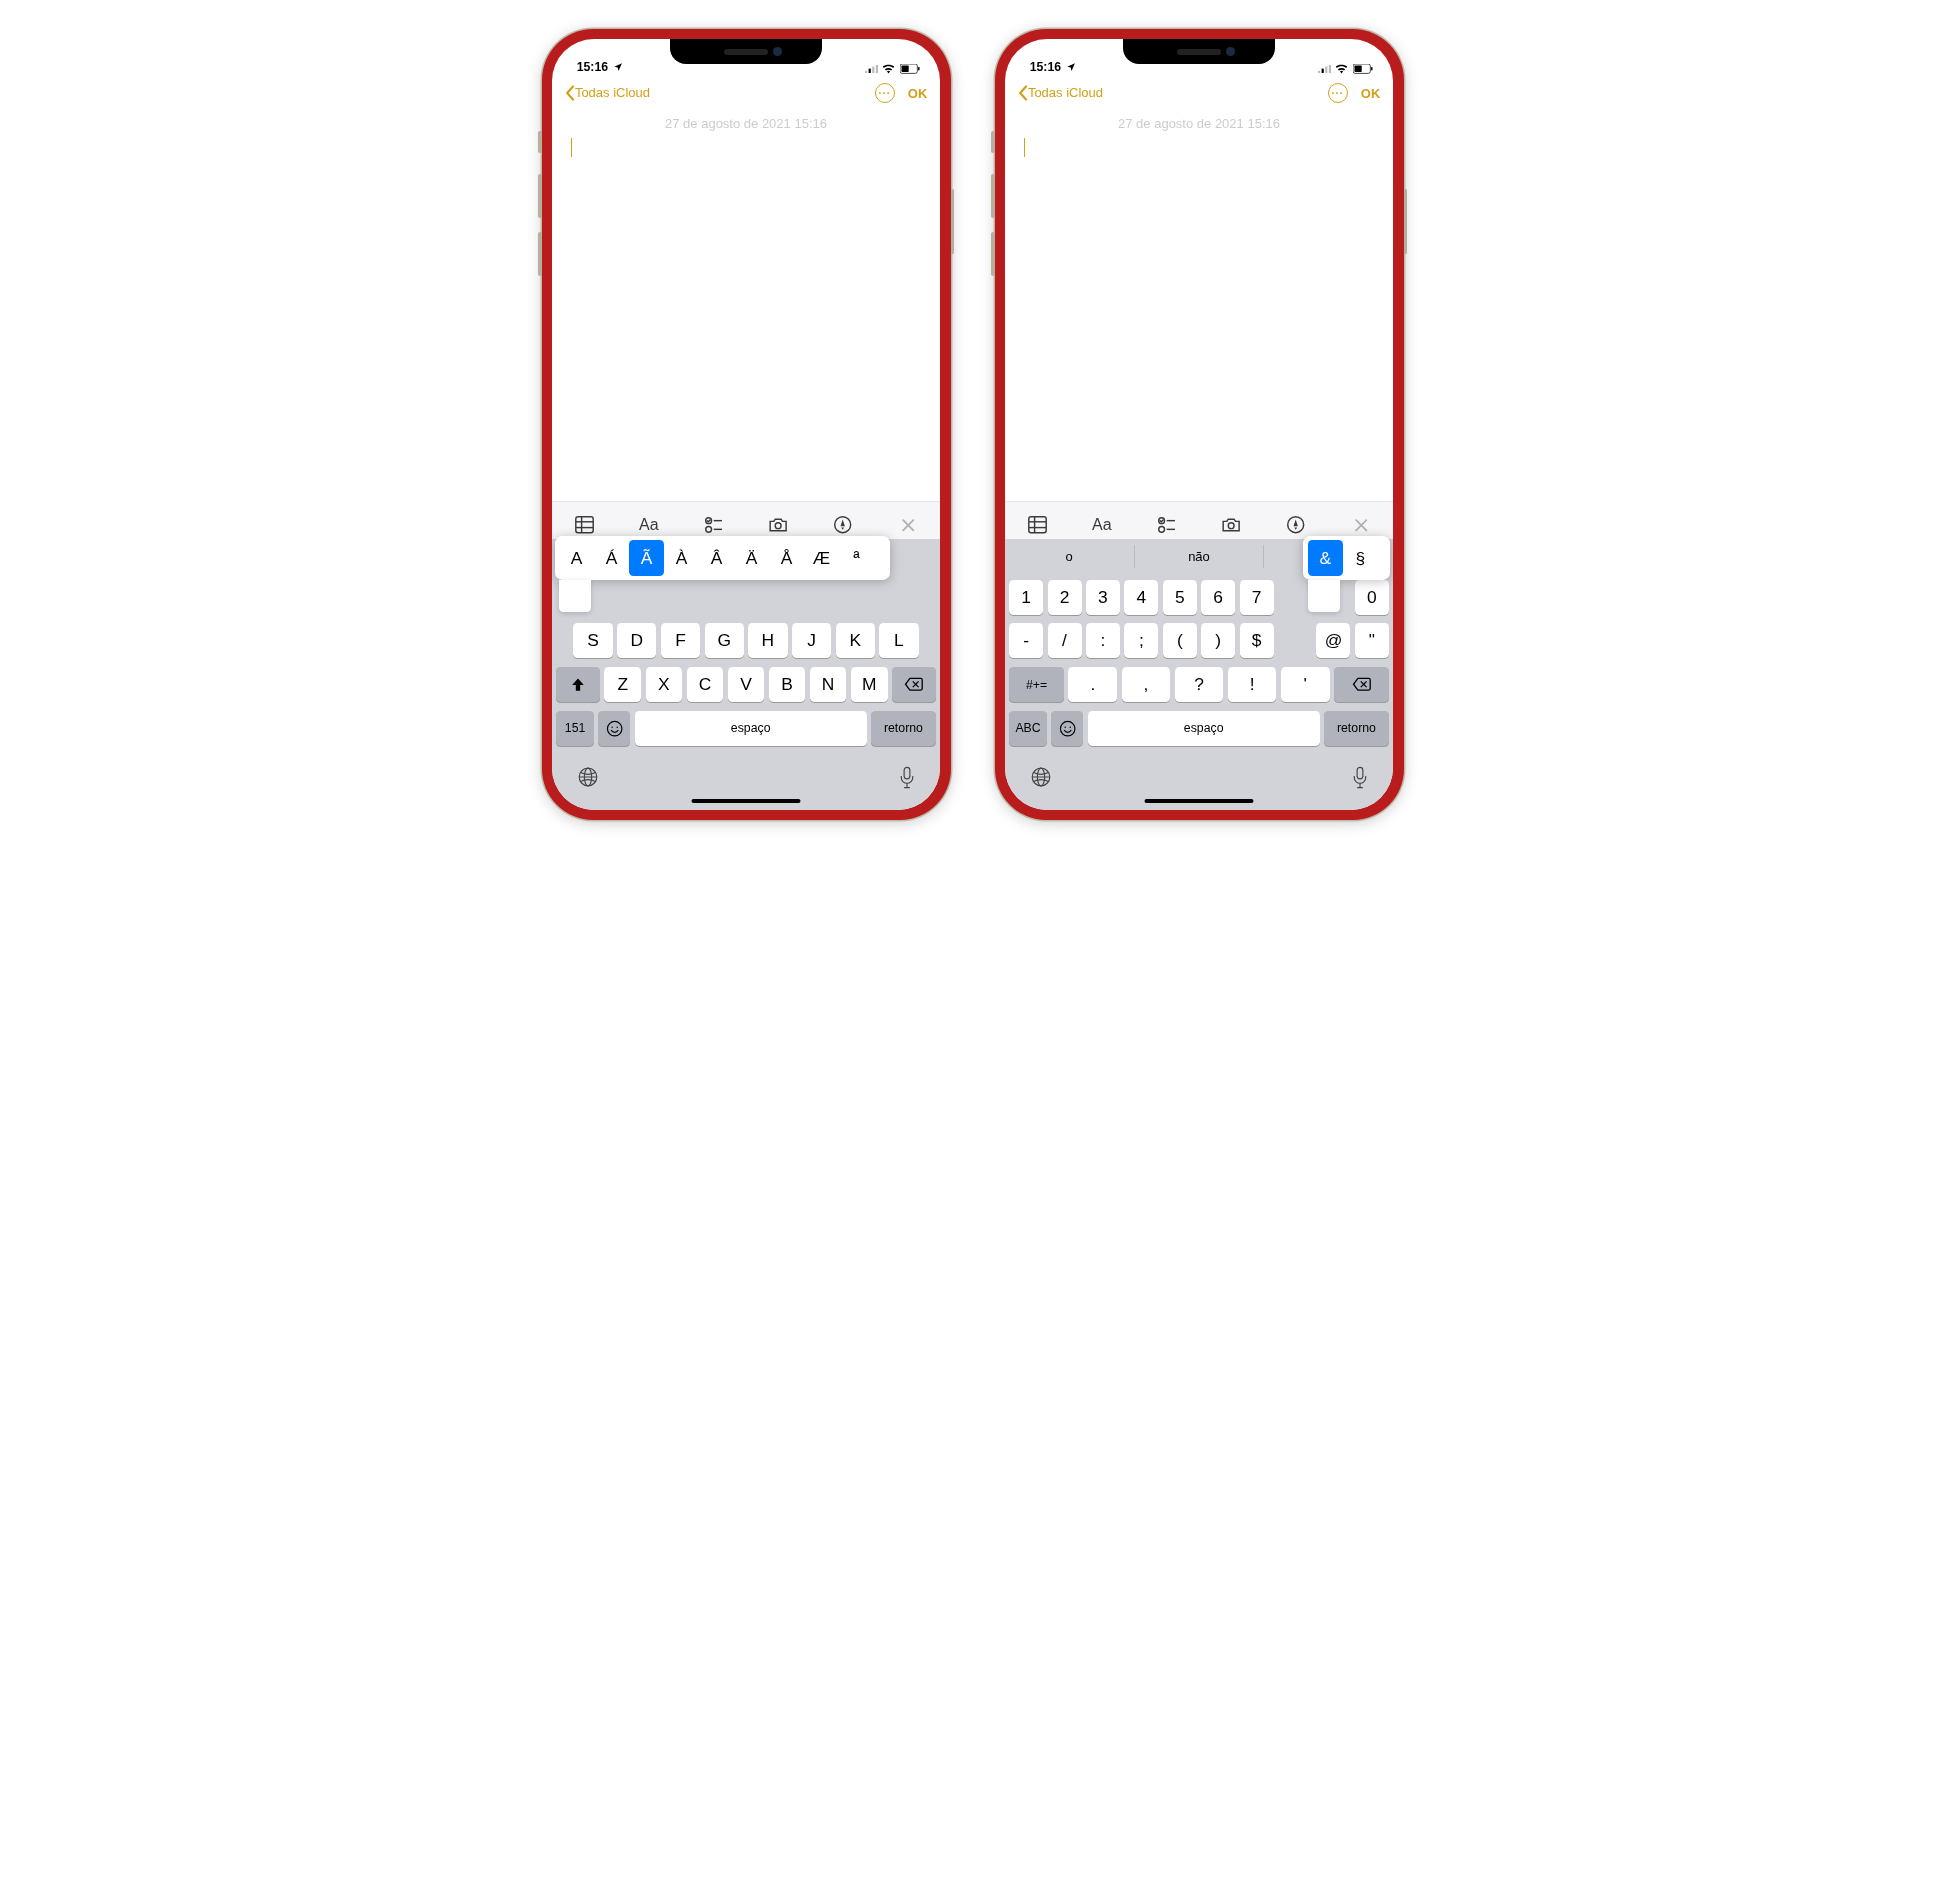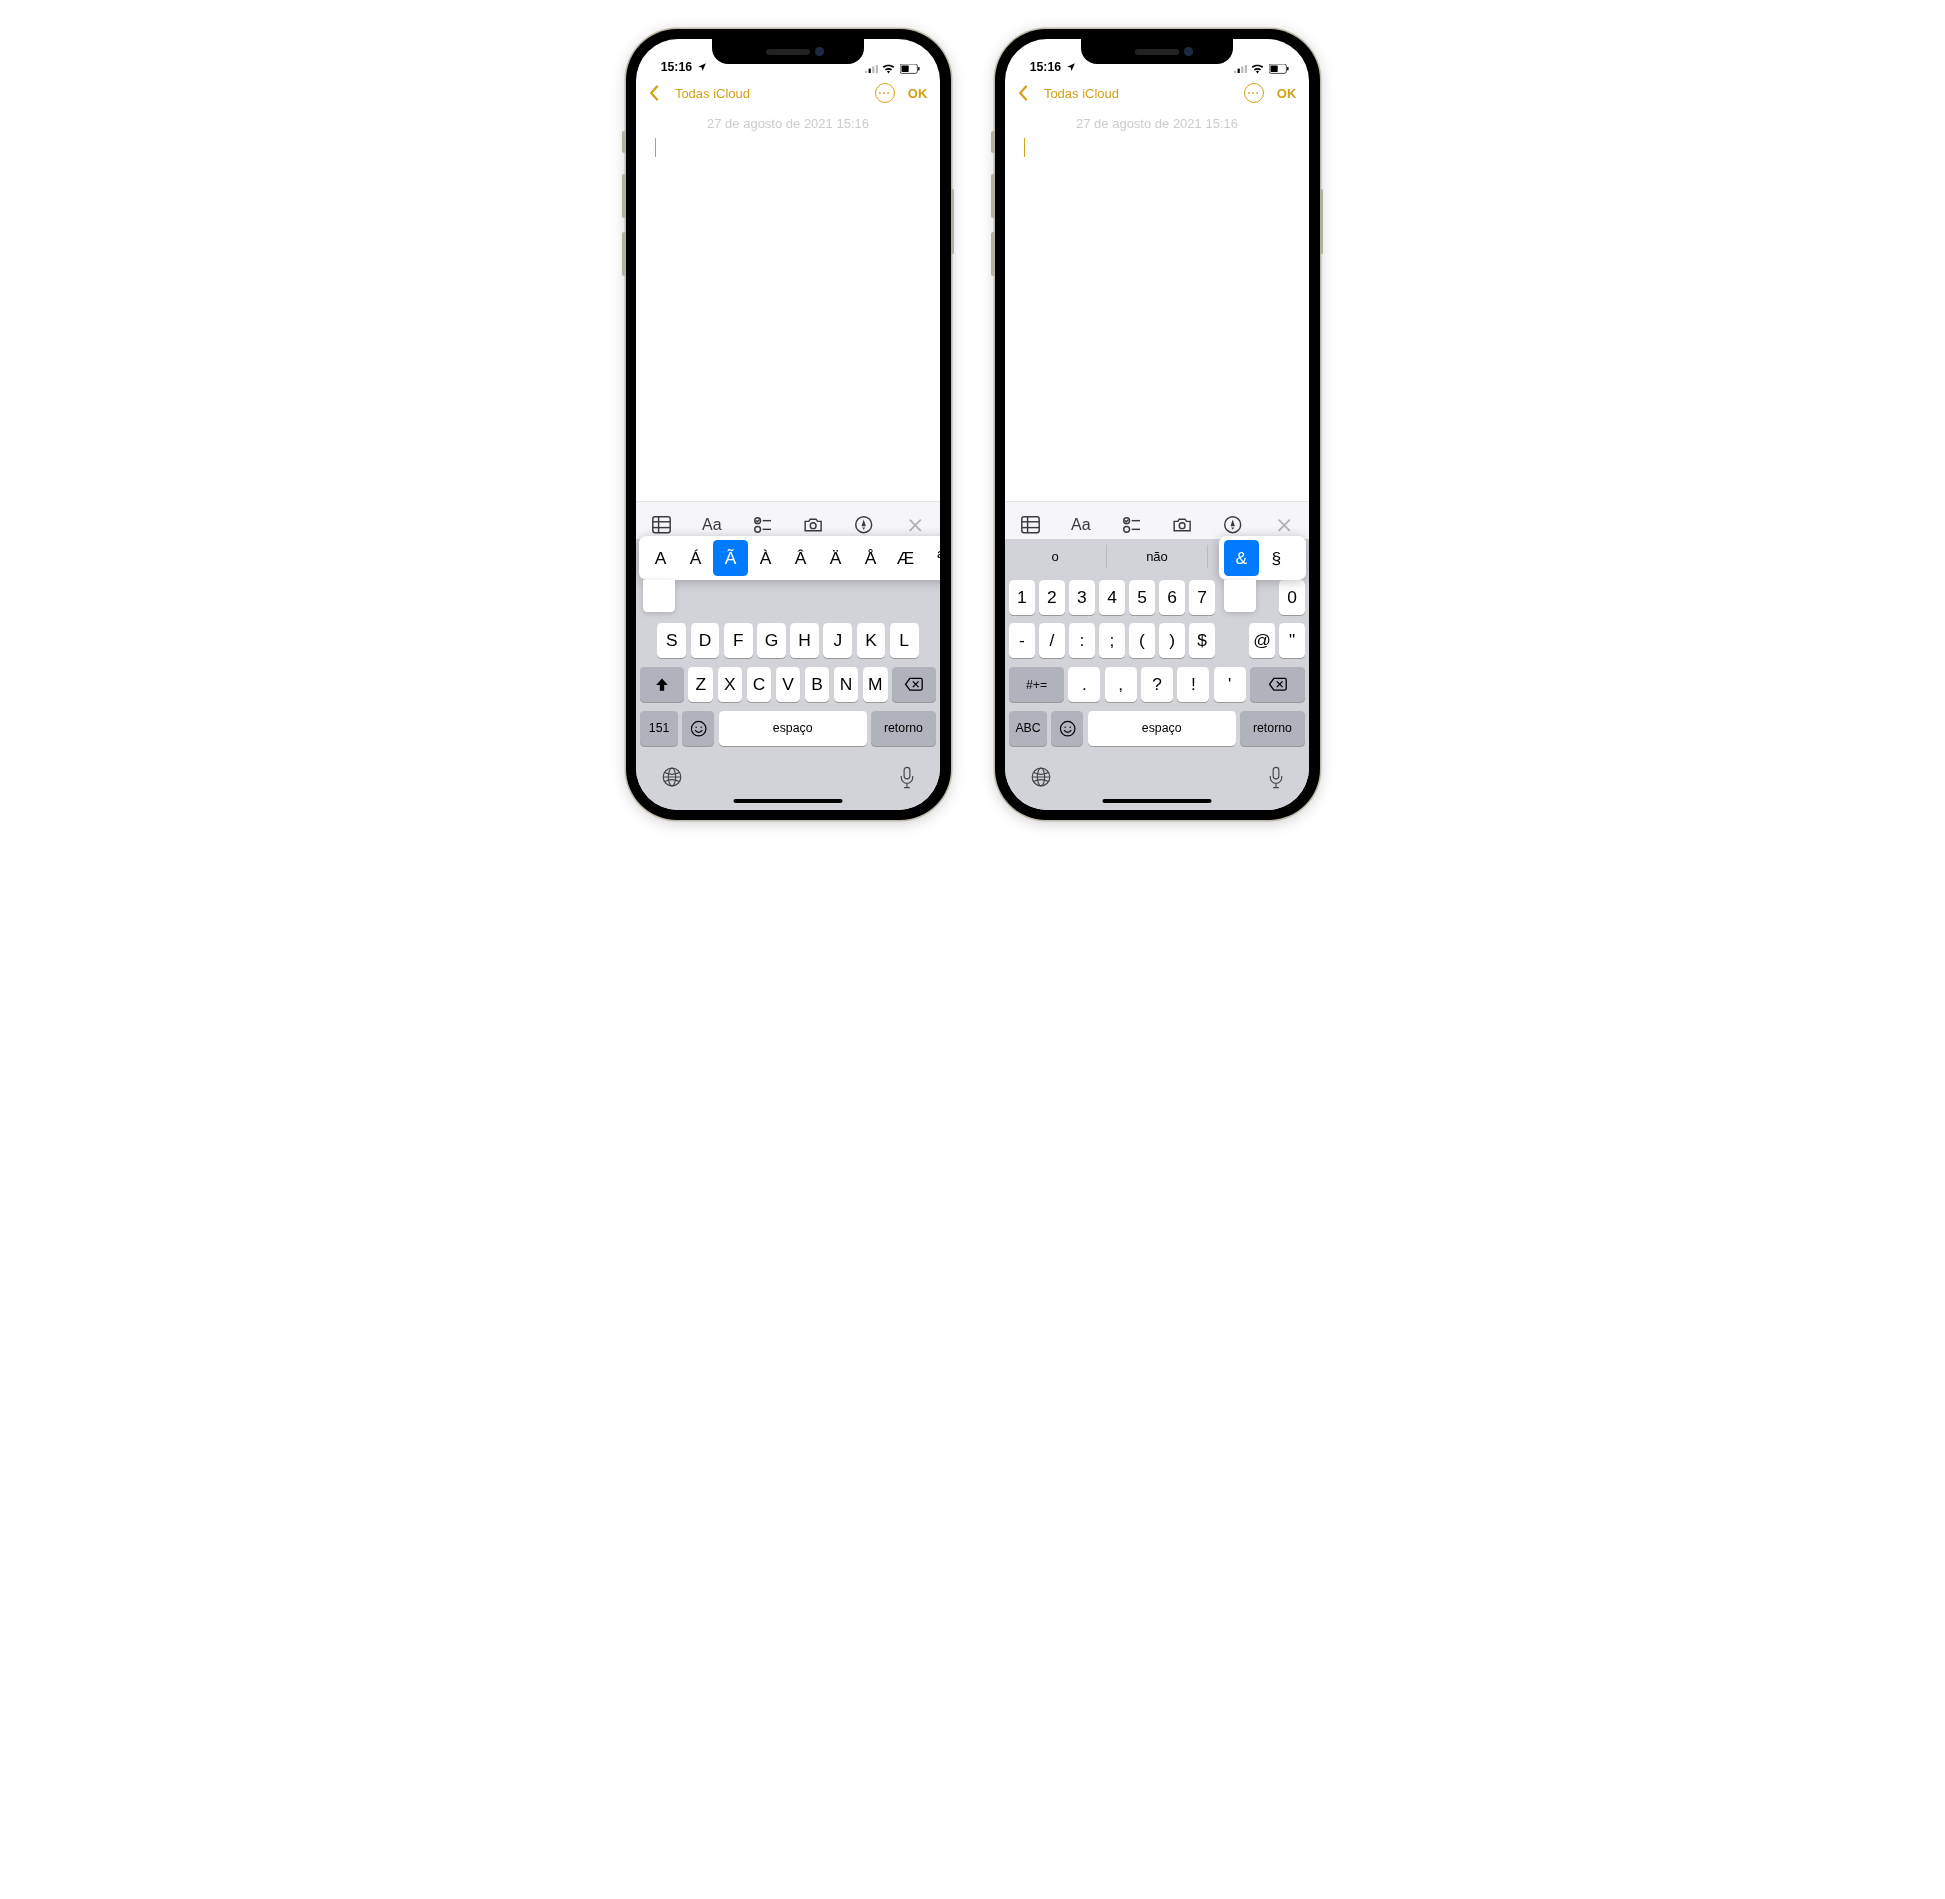--- a/index.html
+++ b/index.html
@@ -5,23 +5,23 @@
   * { box-sizing: border-box; margin: 0; padding: 0; }
   body {
     background: #ffffff;
     font-family: -apple-system, "Helvetica Neue", Arial, sans-serif;
     display: flex;
     gap: 44px;
     padding: 29px;
     justify-content: center;
   }
   .phone {
-    width: 325px;
+    width: 409px;
     height: 791px;
-    background: #000000;
+    background: #b91c1c;
     border-radius: 51px;
     padding: 10.2px;
     position: relative;
     box-shadow: 0 0 0 1.5px #bfb9a9, 0 2.9px 14.5px rgba(0,0,0,.2);
   }
   .side-btn { position:absolute; background:#b5af9e; border-radius:2.2px;}
   .sb-left1{width:3.6px;height:22px;left:-3.6px;top:102px;}
   .sb-left2{width:3.6px;height:44px;left:-3.6px;top:145px;}
   .sb-left3{width:3.6px;height:44px;left:-3.6px;top:203px;}
   .sb-right{width:3.6px;height:65px;right:-3.6px;top:160px;}
@@ -60,21 +60,21 @@
   .status-left { display:flex; align-items:center; gap:4.4px; }
   .status-right { display:flex; align-items:center; gap:4.4px; }
   .status-right svg{display:block;}
   .nav-bar {
     height: 36px;
     display: flex;
     align-items: center;
     padding: 0 13px;
     color: #d4a017;
   }
-  .nav-back { display:flex; align-items:center; gap:16px; font-size:13px; flex:1; }
+  .nav-back { display:flex; gap:0; font-size:13px; flex:1; }
   .nav-back svg{stroke:#d4a017;}
   .nav-more {
     width:20.3px;height:20.3px;border:1.5px solid #d4a017;border-radius:50%;
     display:flex;align-items:center;justify-content:center;margin-right:13px;
     font-size:10.2px;letter-spacing:0.7px;font-weight:700;
   }
   .nav-ok { font-size:13px; font-weight:600; }
   .note-body { flex:1; padding:4.4px 14.5px; position:relative;}
   .note-date { text-align:center; color:#ccc; font-size:13px;}
   .cursor { width:1.5px; height:19px; background:#d4a017; margin-top:7.3px; margin-left:4.4px;}

